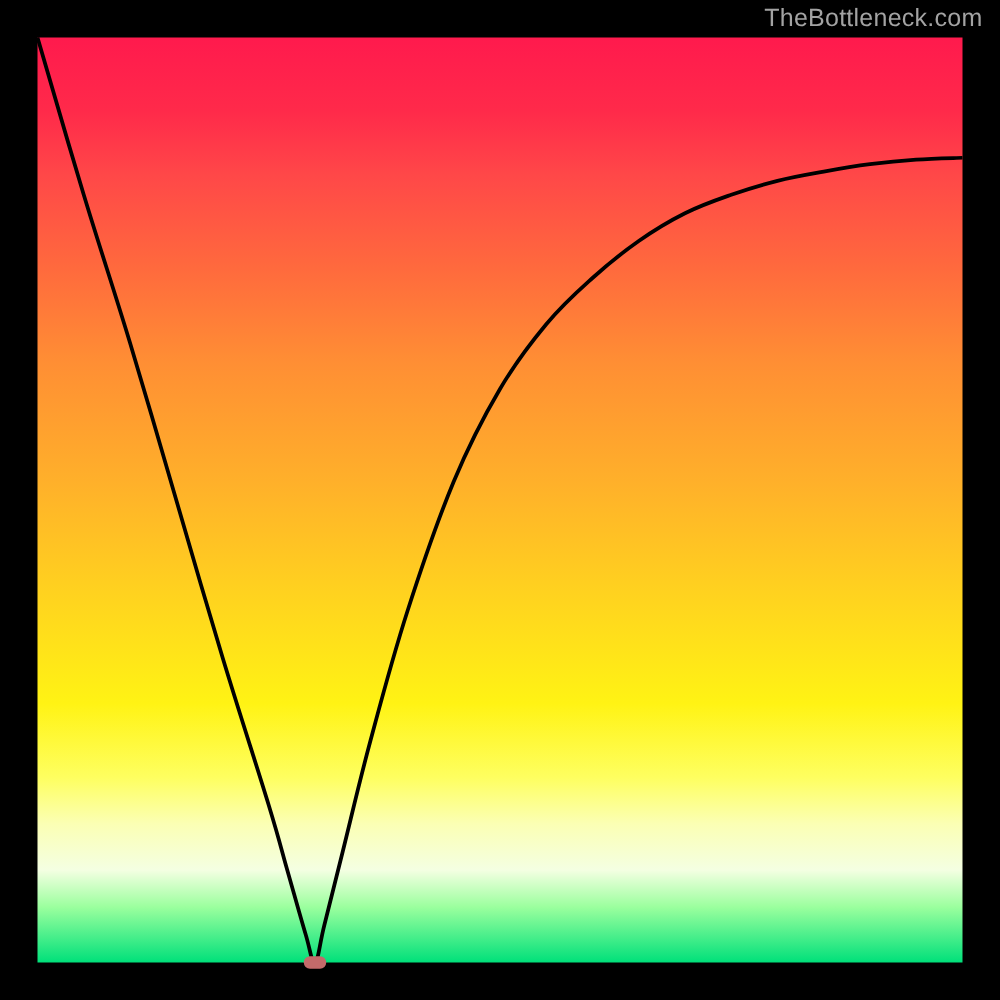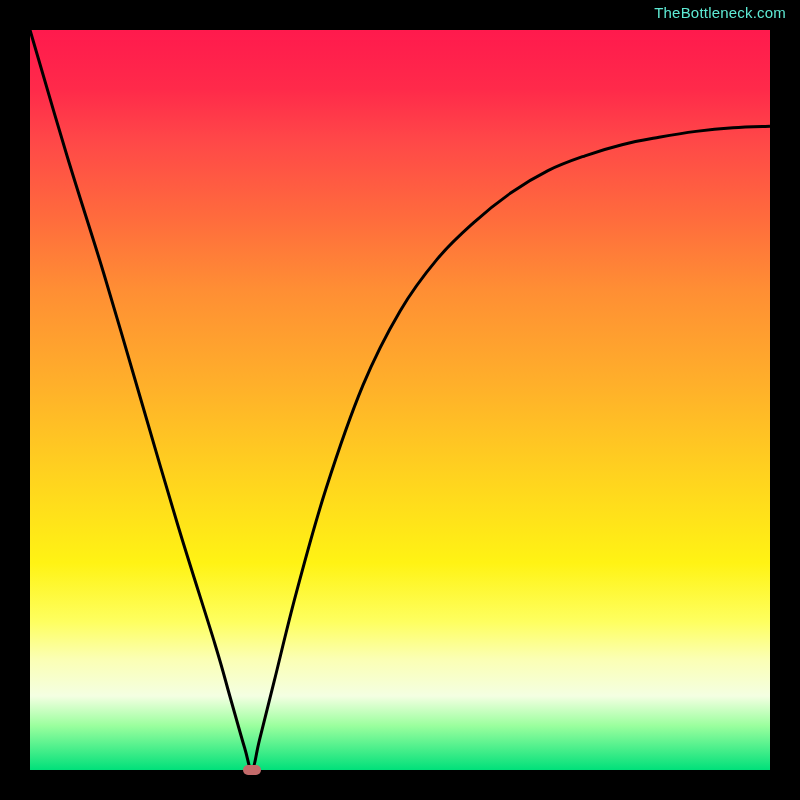--- a/index.html
+++ b/index.html
@@ -51,22 +51,22 @@
     height: 10px;
     border-radius: 6px;
     background: #c36a6a;
     transform: translate(-50%, -50%);
   }
   .watermark {
     position: absolute;
     top: 4px;
     right: 14px;
     font-family: Arial, Helvetica, sans-serif;
-    font-size: 15px;
-    color: #5eead4;
+    font-size: 20px;
+    color: #a3a3a3;
     letter-spacing: 0.2px;
   }
 </style>
 </head>
 <body>
 
 <div class="frame">
 
   <div class="plot-area">
     <svg class="curve" viewBox="0 0 740 740" preserveAspectRatio="none">

